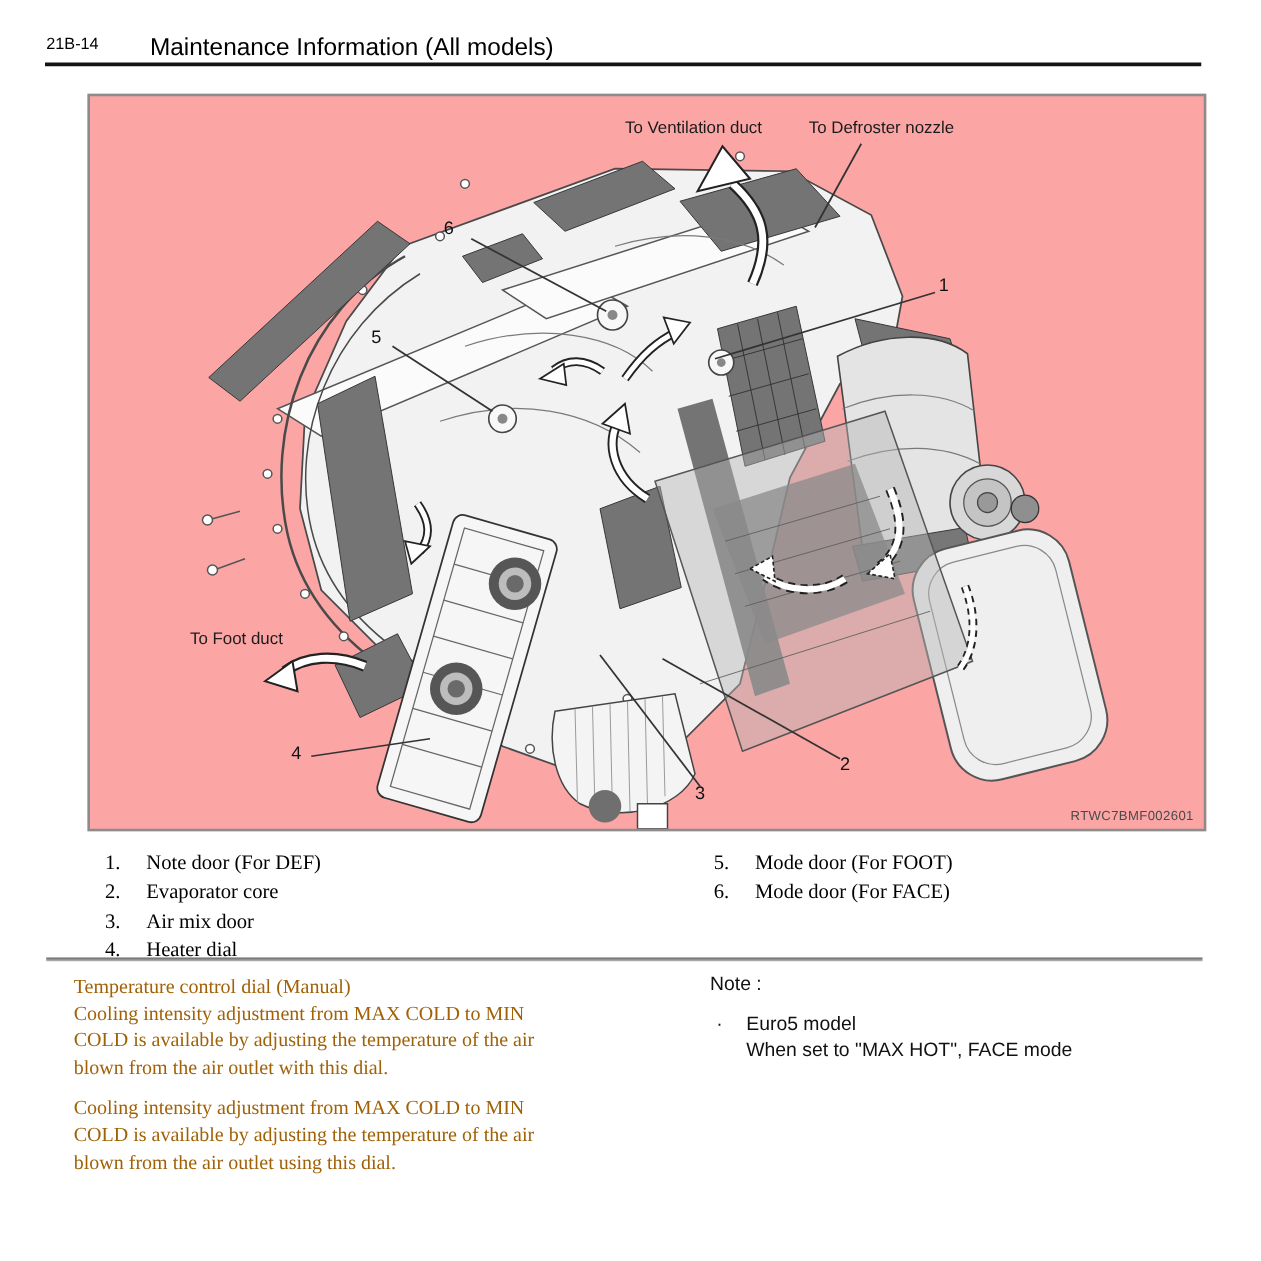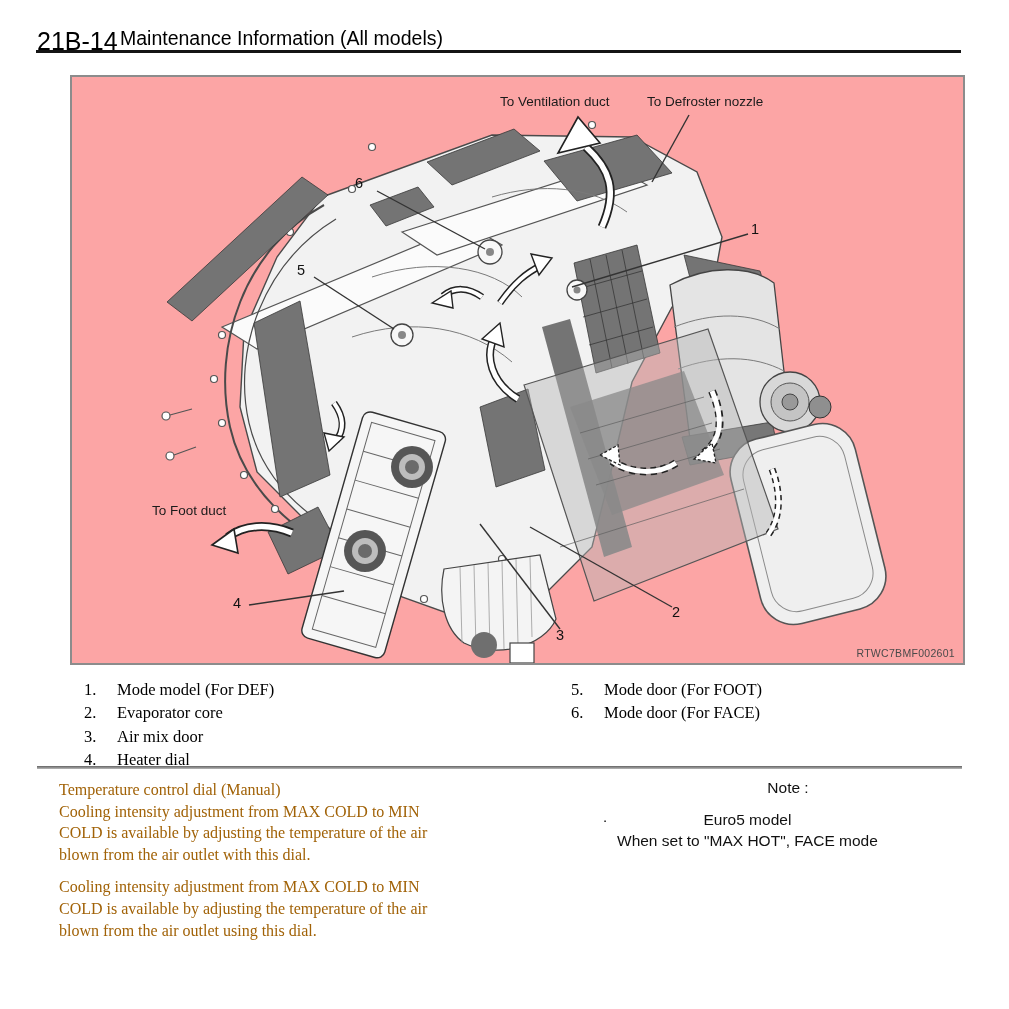--- a/index.html
+++ b/index.html
@@ -2,21 +2,21 @@
 <html><head>
 <meta charset="utf-8">
 <style>
   html,body{margin:0;padding:0;}
   body{width:1009px;height:1009px;position:relative;background:#ffffff;color:#111;
        font-family:"Liberation Serif",serif;overflow:hidden;}
   .abs{position:absolute;}
   .sans{font-family:"Liberation Sans",sans-serif;}
 
   
-  .hdr-code{left:37px;top:27px;font-size:25px;color:#000;}
+  .hdr-code{left:37px;top:27px;font-size:13px;color:#000;}
   .hdr-title{left:120px;top:27px;font-size:19.5px;color:#000;}
   .hdr-rule{left:36px;top:50px;width:925px;height:3px;background:#141414;}
 
   
   .fig{left:70px;top:75px;width:891px;height:586px;border:2px solid #8c8c8c;background:#fca5a5;}
   .fig svg{position:absolute;left:0;top:0;width:100%;height:100%;}
   .fig-label{font-size:13.5px;color:#1b1b1b;white-space:nowrap;}
   .callout{font-size:14.5px;color:#111;}
   .fig-code{right:8px;bottom:4px;font-size:10.5px;color:#4a4a4a;letter-spacing:.3px;}
 
@@ -25,21 +25,21 @@
   .legend-left{left:84px;}
   .legend-right{left:571px;}
   .legend-row .num{display:inline-block;width:33px;}
 
   
   .sections{left:59px;top:779px;width:482px;font-size:16px;line-height:21.6px;color:#a16207;}
   .sec{margin:0 0 11px 0;}
   .sec-body{white-space:pre-line;}
 
   
-  .note{left:588px;top:779px;width:400px;text-align:center;}
+  .note{left:568px;top:779px;width:400px;}
   .note-heading{font-size:15.5px;color:#111;}
   .note-item{display:flex;margin-top:12px;font-size:15.5px;line-height:21px;color:#111;}
   .note-bullet{width:24px;padding-left:5px;}
   .note-text{white-space:pre-line;}
 
   .mid-rule{left:37px;top:766px;width:925px;height:3px;
             background:linear-gradient(180deg,#636363,#b9b9b9);}
 </style>
 </head>
 <body>
@@ -217,21 +217,21 @@
   <span class="abs sans callout" style="left:484px;top:550px;">3</span>
   <span class="abs sans callout" style="left:161px;top:518px;">4</span>
   <span class="abs sans callout" style="left:225px;top:185px;">5</span>
   <span class="abs sans callout" style="left:283px;top:98px;">6</span>
 
   <span class="abs sans fig-code">RTWC7BMF002601</span>
 </div>
 
 <div class="abs legend legend-left">
   <div class="legend-row">
-    <span class="num">1.</span><span>Mode model (For DEF)</span>
+    <span class="num">1.</span><span>Note door (For DEF)</span>
   </div>
   <div class="legend-row">
     <span class="num">2.</span><span>Evaporator core</span>
   </div>
   <div class="legend-row">
     <span class="num">3.</span><span>Air mix door</span>
   </div>
   <div class="legend-row">
     <span class="num">4.</span><span>Heater dial</span>
   </div>

